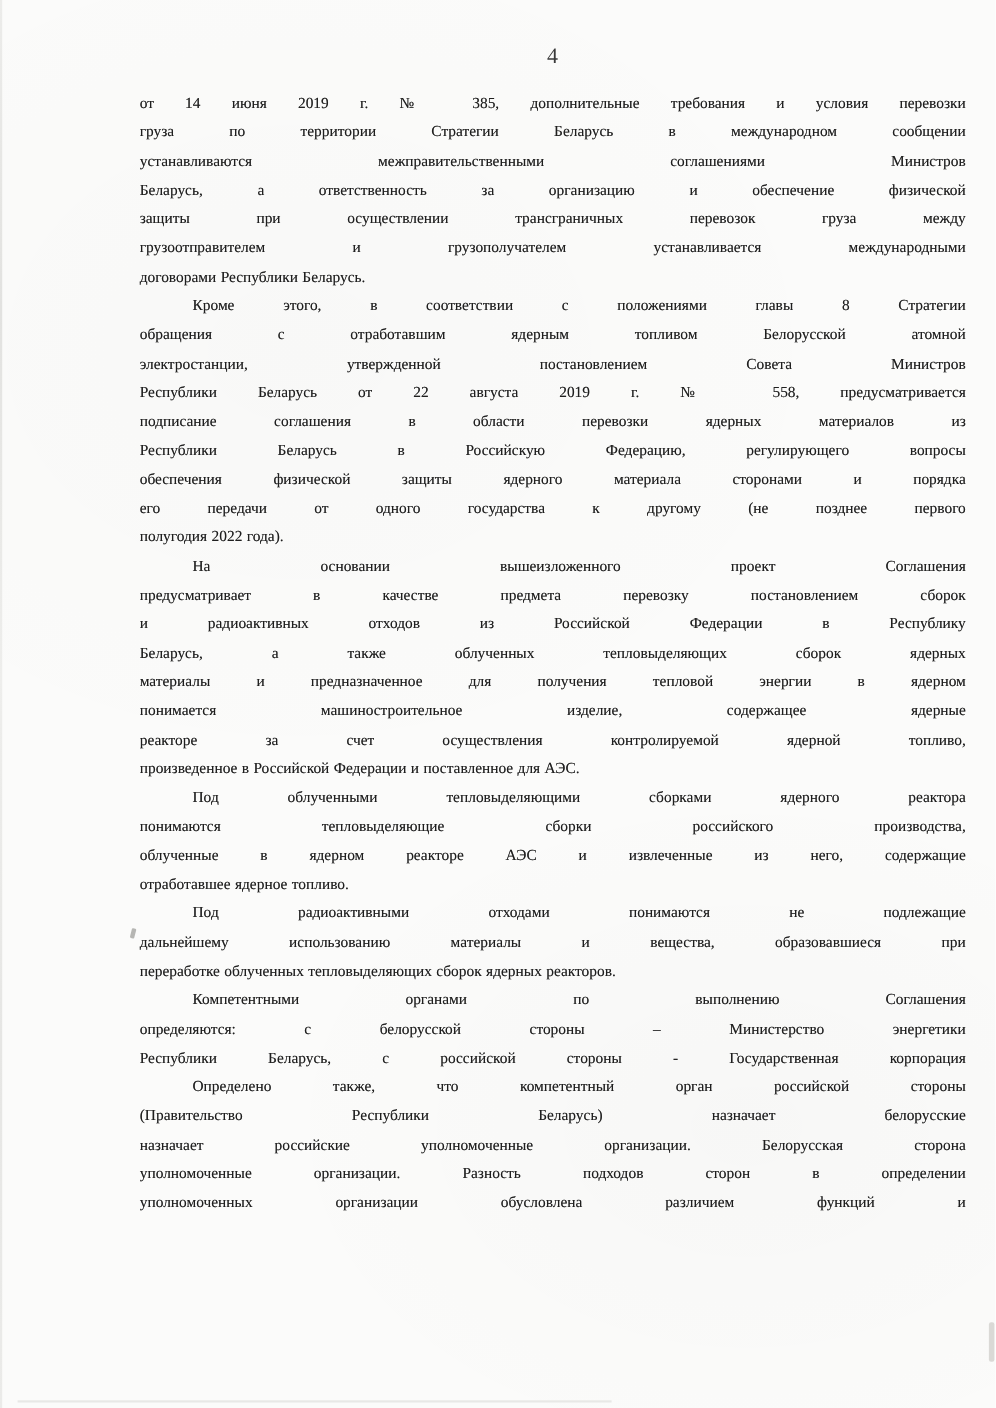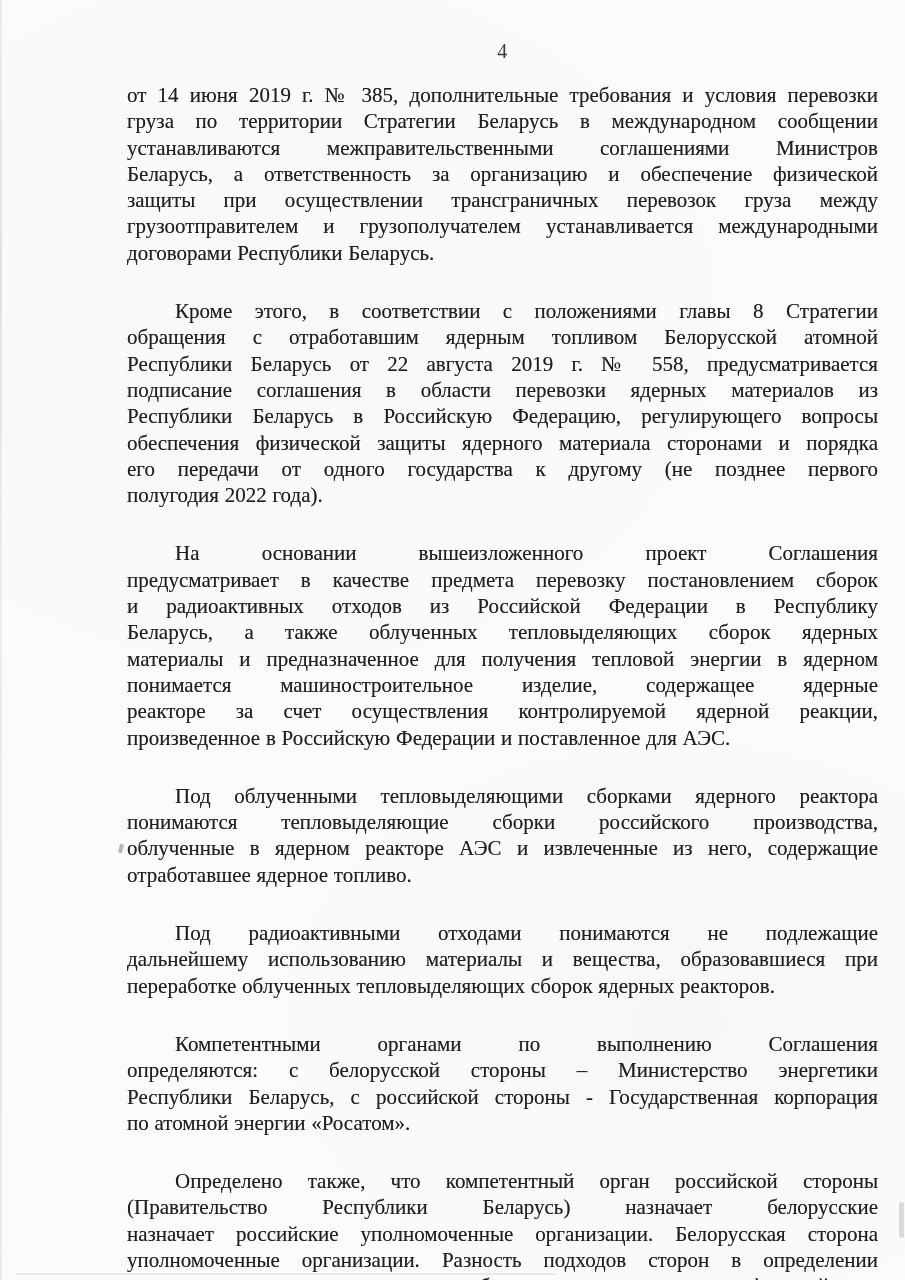--- a/index.html
+++ b/index.html
@@ -28,28 +28,28 @@
   .content {
     position: absolute;
     left: 127px;
     top: 82px;
     width: 751px;
     filter: blur(0.22px);
     text-shadow: 0 0 0.5px rgba(30,30,30,0.55);
   }
   .paragraph { margin: 0; padding: 0; }
   .line {
-    font-size: 21px;
+    font-size: 14px;
     line-height: 26.3px;
     text-align: justify;
     text-align-last: justify;
     word-spacing: 0.5px;
     white-space: normal;
   }
-  .line.indent { padding-left: 48px; margin-top: 32px; }
+  .line.indent { padding-left: 48px; }
   .line.last { text-align-last: left; }
   
   .edge-left {
     position: absolute; left: 0; top: 0; width: 2px; height: 1280px;
     background: linear-gradient(180deg, #ececea 0%, #e2e2e0 22%, #eeeeec 48%, #e6e6e4 74%, #ebebe9 100%);
   }
   .edge-bottom {
     position: absolute; left: 16px; bottom: 5px; width: 540px; height: 2px;
     background: #e8e8e6;
   }
@@ -75,55 +75,55 @@
         <div class="line">груза по территории Стратегии Беларусь в международном сообщении</div>
         <div class="line">устанавливаются межправительственными соглашениями Министров</div>
         <div class="line">Беларусь, а ответственность за организацию и обеспечение физической</div>
         <div class="line">защиты при осуществлении трансграничных перевозок груза между</div>
         <div class="line">грузоотправителем и грузополучателем устанавливается международными</div>
         <div class="line last">договорами Республики Беларусь.</div>
       </div>
       <div class="paragraph">
         <div class="line indent">Кроме этого, в соответствии с положениями главы 8 Стратегии</div>
         <div class="line">обращения с отработавшим ядерным топливом Белорусской атомной</div>
+        <div class="line">электростанции, утвержденной постановлением Совета Министров</div>
         <div class="line">Республики Беларусь от 22 августа 2019 г. № 558, предусматривается</div>
         <div class="line">подписание соглашения в области перевозки ядерных материалов из</div>
         <div class="line">Республики Беларусь в Российскую Федерацию, регулирующего вопросы</div>
         <div class="line">обеспечения физической защиты ядерного материала сторонами и порядка</div>
         <div class="line">его передачи от одного государства к другому (не позднее первого</div>
         <div class="line last">полугодия 2022 года).</div>
       </div>
       <div class="paragraph">
         <div class="line indent">На основании вышеизложенного проект Соглашения</div>
         <div class="line">предусматривает в качестве предмета перевозку постановлением сборок</div>
         <div class="line">и радиоактивных отходов из Российской Федерации в Республику</div>
         <div class="line">Беларусь, а также облученных тепловыделяющих сборок ядерных</div>
       </div>
       <div class="paragraph">
         <div class="line">материалы и предназначенное для получения тепловой энергии в ядерном</div>
         <div class="line">понимается машиностроительное изделие, содержащее ядерные</div>
-        <div class="line">реакторе за счет осуществления контролируемой ядерной реакции,</div>
-        <div class="line last">произведенное в Российскую Федерации и поставленное для АЭС.</div>
+        <div class="line">реакторе за счет осуществления контролируемой ядерной топливо,</div>
+        <div class="line last">произведенное в Российской Федерации и поставленное для АЭС.</div>
       </div>
       <div class="paragraph">
         <div class="line indent">Под облученными тепловыделяющими сборками ядерного реактора</div>
         <div class="line">понимаются тепловыделяющие сборки российского производства,</div>
         <div class="line">облученные в ядерном реакторе АЭС и извлеченные из него, содержащие</div>
         <div class="line last">отработавшее ядерное топливо.</div>
       </div>
       <div class="paragraph">
         <div class="line indent">Под радиоактивными отходами понимаются не подлежащие</div>
         <div class="line">дальнейшему использованию материалы и вещества, образовавшиеся при</div>
         <div class="line last">переработке облученных тепловыделяющих сборок ядерных реакторов.</div>
       </div>
       <div class="paragraph">
         <div class="line indent">Компетентными органами по выполнению Соглашения</div>
         <div class="line">определяются: с белорусской стороны – Министерство энергетики</div>
         <div class="line">Республики Беларусь, с российской стороны - Государственная корпорация</div>
-        <div class="line last">по атомной энергии «Росатом».</div>
       </div>
       <div class="paragraph">
         <div class="line indent">Определено также, что компетентный орган российской стороны</div>
         <div class="line">(Правительство Республики Беларусь) назначает белорусские</div>
         <div class="line">назначает российские уполномоченные организации. Белорусская сторона</div>
         <div class="line">уполномоченные организации. Разность подходов сторон в определении</div>
         <div class="line">уполномоченных организации обусловлена различием функций и</div>
       </div>
     </div>
   <div class="tick-artifact"></div>

